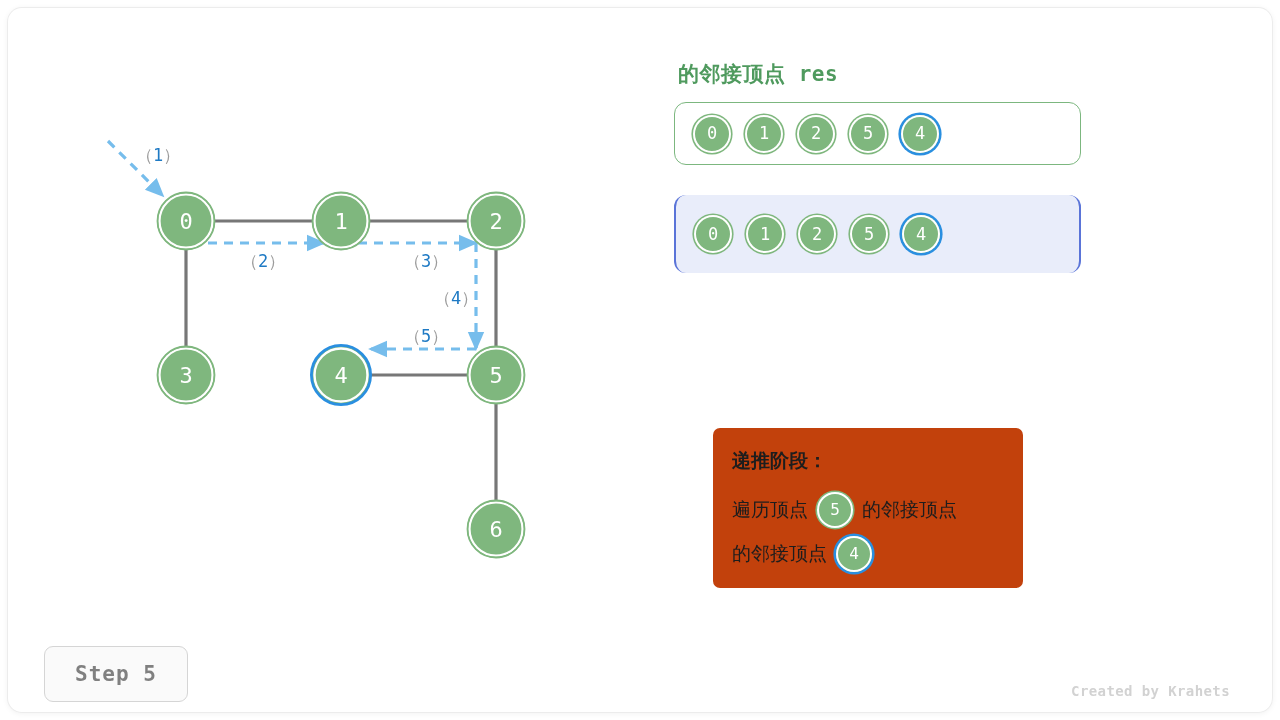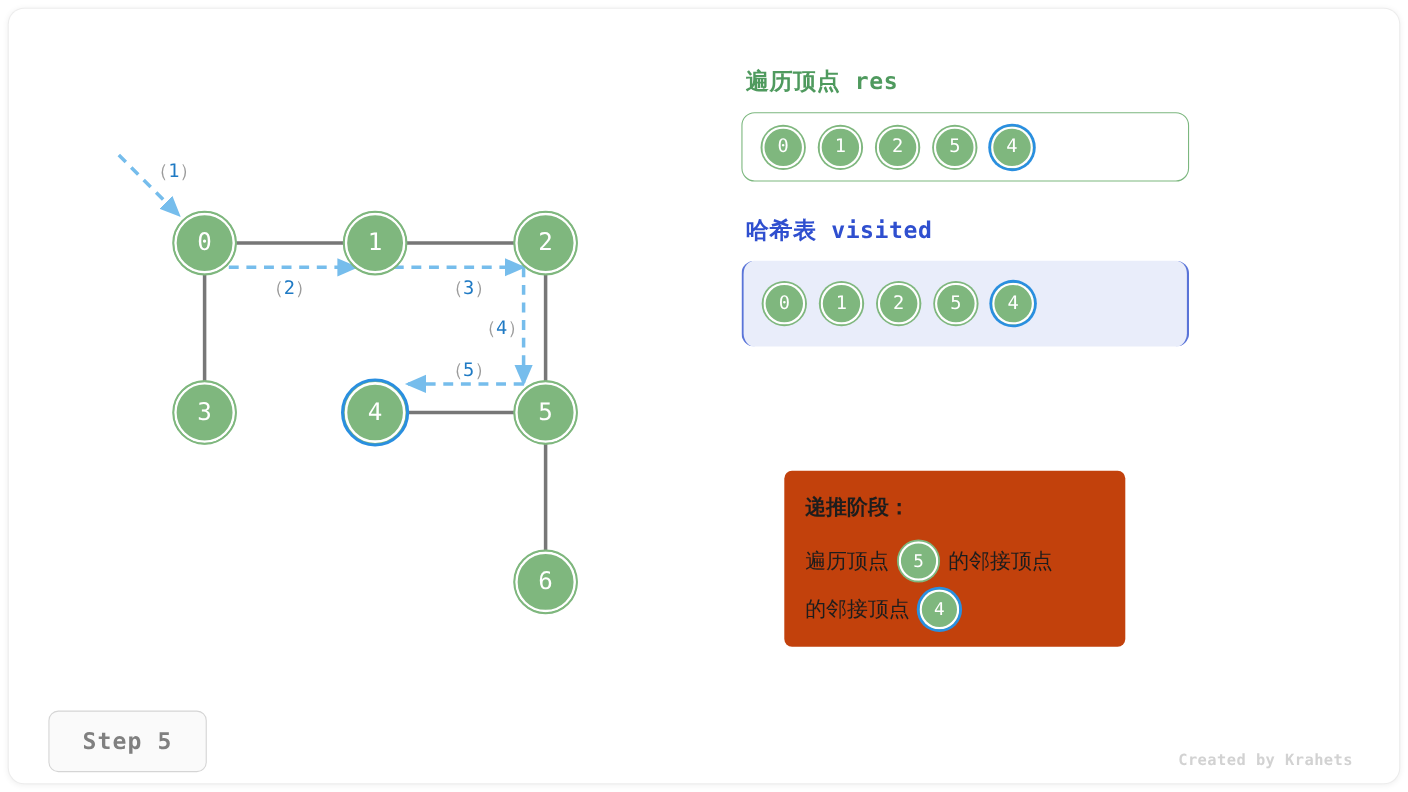--- a/index.html
+++ b/index.html
@@ -261,41 +261,40 @@
         </text>
         <text class="step-lbl" x="396" y="334">
           <tspan class="paren">（</tspan><tspan class="idx">5</tspan><tspan class="paren">）</tspan>
         </text>
       </g>
     </svg>
   </div>
 
   <div id="panel">
 
-    <div class="sec-title title-res">遍历顶点 res</div>
+    <div class="sec-title title-res">的邻接顶点 res</div>
 
     <div class="box box-res">
       <div class="chip">
         <span>0</span>
       </div>
       <div class="chip">
         <span>1</span>
       </div>
       <div class="chip">
         <span>2</span>
       </div>
       <div class="chip">
         <span>5</span>
       </div>
       <div class="chip hl">
         <span>4</span>
       </div>
     </div>
 
-    <div class="sec-title title-visited">哈希表 visited</div>
 
     <div class="box box-visited">
       <div class="chip">
         <span>0</span>
       </div>
       <div class="chip">
         <span>1</span>
       </div>
       <div class="chip">
         <span>2</span>

